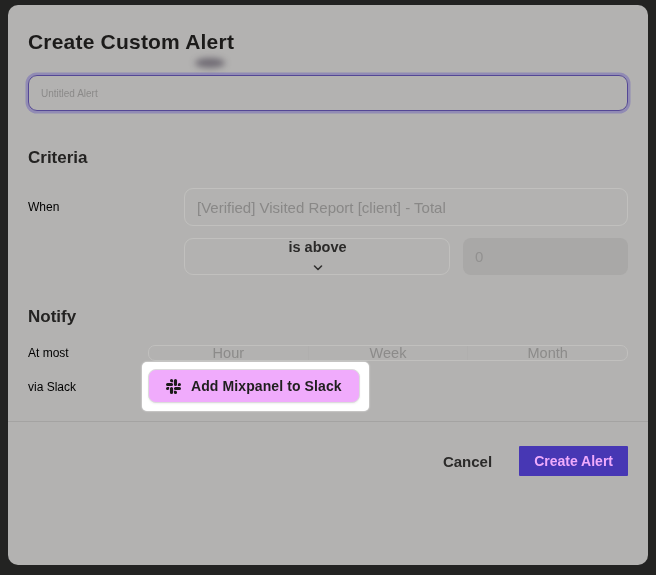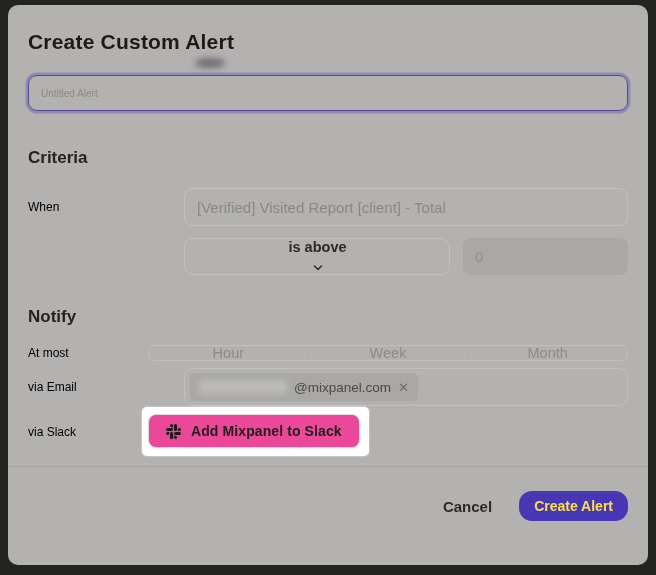--- a/index.html
+++ b/index.html
@@ -41,28 +41,28 @@
   .seg.selected{background:#a6a5a4;color:#1e1d1c;font-weight:600;}
   .email-field{flex:1;height:38px;display:flex;align-items:center;padding:0 5px;}
   .email-chip{display:flex;align-items:center;height:28px;background:#a9a8a7;border-radius:5px;
          padding:0 9px;gap:7px;}
   .email-redacted{width:88px;height:14px;border-radius:3px;background:#bcbbba;filter:blur(3px);}
   .email-domain{font-size:13.5px;color:#4b4a49;}
   .chip-x{font-size:13px;color:#6f6e6d;cursor:pointer;line-height:1;}
   .slack-field{flex:1;display:flex;}
   .spotlight{margin-left:-6px;background:#ffffff;border-radius:5px;padding:7px 9px 8px 6px;
          box-shadow:0 0 2px rgba(255,255,255,.9);}
-  .slack-btn{display:flex;align-items:center;gap:10px;height:34px;padding:0 17px;background:#ec4899;
+  .slack-btn{display:flex;align-items:center;gap:10px;height:34px;padding:0 17px;background:#f0abfc;
          border:1px solid #dcdcdc;border-radius:8px;cursor:pointer;box-shadow:0 1px 2px rgba(0,0,0,.06);}
   .slack-btn-label{font-size:14px;font-weight:700;color:#201f1e;letter-spacing:.1px;}
   .footer-divider{margin:10px -20px 0 -20px;border:none;border-top:1px solid #a4a3a2;}
   .footer{height:78px;display:flex;align-items:center;justify-content:flex-end;gap:27px;}
   .cancel-btn{background:none;border:none;font-size:15px;font-weight:600;color:#2c2b2a;cursor:pointer;padding:0;}
-  .create-btn{height:30px;padding:0 15px;border:none;border-radius:13px;background:#4737b4;
-         color:#fde047;font-size:14px;font-weight:600;cursor:pointer;}
+  .create-btn{height:30px;padding:0 15px;border:none;border-radius:1px;background:#4737b4;
+         color:#f0abfc;font-size:14px;font-weight:600;cursor:pointer;}
 </style>
 </head>
 <body>
 
 <div class="stage">
   <div class="modal">
 
     <h1 class="dialog-title">Create Custom Alert</h1>
     <div class="title-smudge"></div>
 
@@ -90,30 +90,20 @@
 
     <div class="row row-atmost">
       <span class="row-label">At most</span>
       <div class="segmented">
         <div class="seg">Hour</div>
         <div class="seg">Week</div>
         <div class="seg">Month</div>
       </div>
     </div>
 
-    <div class="row row-email">
-      <span class="row-label">via Email</span>
-      <div class="email-field field-outline">
-        <div class="email-chip">
-          <span class="email-redacted"></span>
-          <span class="email-domain">@mixpanel.com</span>
-          <span class="chip-x">✕</span>
-        </div>
-      </div>
-    </div>
 
     <div class="row row-slack">
       <span class="row-label">via Slack</span>
       <div class="slack-field">
         <div class="spotlight">
           <button class="slack-btn">
             <svg width="15" height="15" viewBox="0 0 24 24" fill="#1c1b1a">
               <path d="M5.042 15.165a2.528 2.528 0 0 1-2.52 2.523A2.528 2.528 0 0 1 0 15.165a2.527 2.527 0 0 1 2.522-2.52h2.52v2.52zM6.313 15.165a2.527 2.527 0 0 1 2.521-2.52 2.527 2.527 0 0 1 2.521 2.52v6.313A2.528 2.528 0 0 1 8.834 24a2.528 2.528 0 0 1-2.521-2.522v-6.313zM8.834 5.042a2.528 2.528 0 0 1-2.521-2.52A2.528 2.528 0 0 1 8.834 0a2.528 2.528 0 0 1 2.521 2.522v2.52H8.834zM8.834 6.313a2.528 2.528 0 0 1 2.521 2.521 2.528 2.528 0 0 1-2.521 2.521H2.522A2.528 2.528 0 0 1 0 8.834a2.528 2.528 0 0 1 2.522-2.521h6.312zM18.956 8.834a2.528 2.528 0 0 1 2.522-2.521A2.528 2.528 0 0 1 24 8.834a2.528 2.528 0 0 1-2.522 2.521h-2.522V8.834zM17.688 8.834a2.528 2.528 0 0 1-2.523 2.521 2.527 2.527 0 0 1-2.52-2.521V2.522A2.527 2.527 0 0 1 15.165 0a2.528 2.528 0 0 1 2.523 2.522v6.312zM15.165 18.956a2.528 2.528 0 0 1 2.523 2.522A2.528 2.528 0 0 1 15.165 24a2.527 2.527 0 0 1-2.52-2.522v-2.522h2.52zM15.165 17.688a2.527 2.527 0 0 1-2.52-2.523 2.526 2.526 0 0 1 2.52-2.52h6.313A2.527 2.527 0 0 1 24 15.165a2.528 2.528 0 0 1-2.522 2.523h-6.313z"></path>
             </svg>
             <span class="slack-btn-label">Add Mixpanel to Slack</span>

